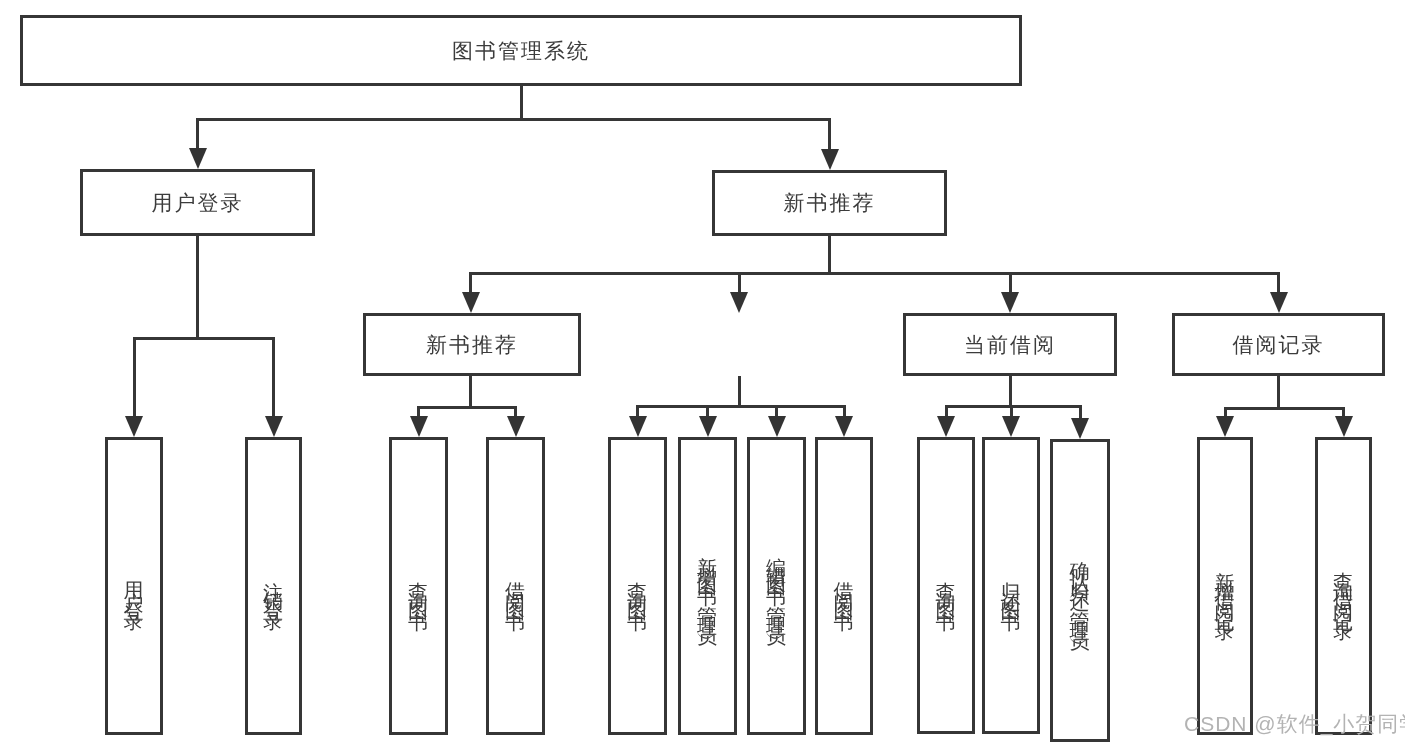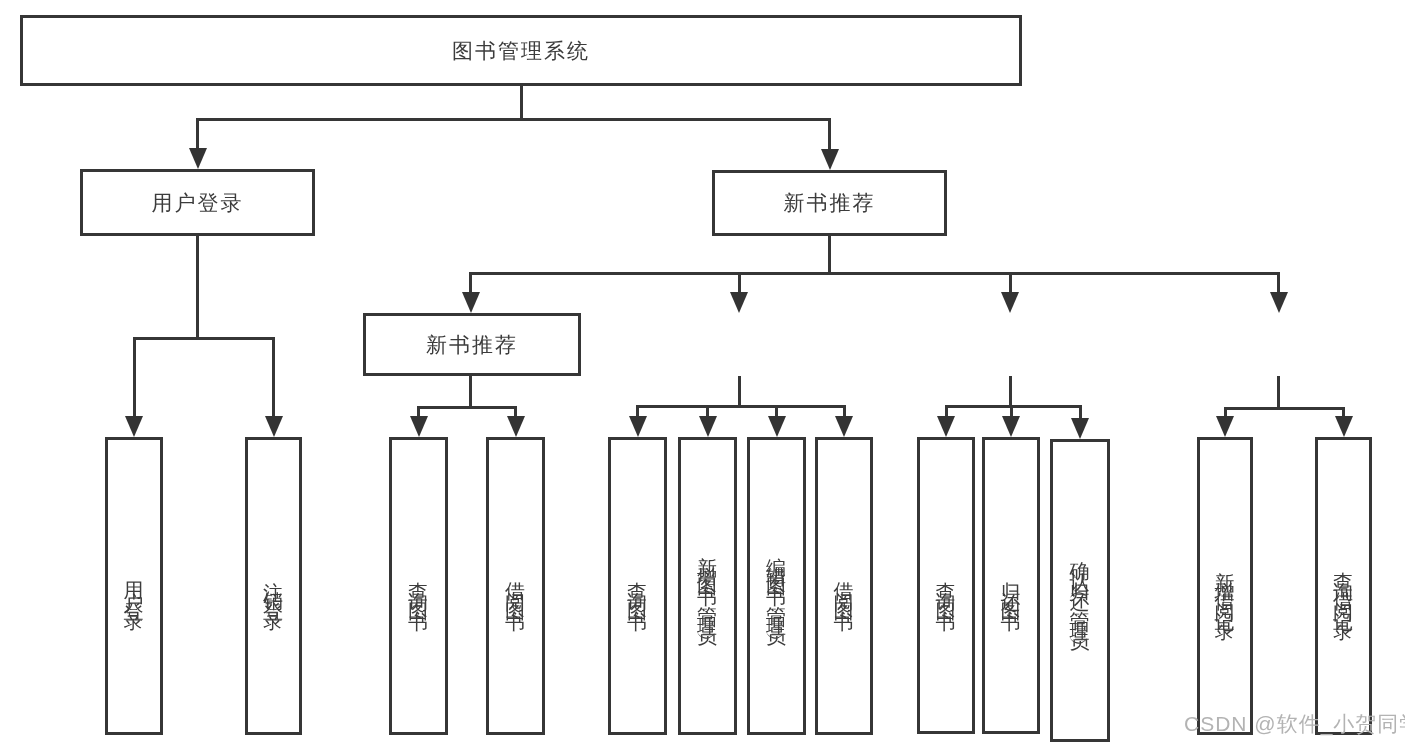--- a/index.html
+++ b/index.html
@@ -125,20 +125,26 @@
       </div>
       <div class="node h" style="left: 80px; top: 169px; width: 235px; height: 67px;">
         <span>用户登录</span>
       </div>
       <div class="node h" style="left: 712px; top: 170px; width: 235px; height: 66px;">
         <span>新书推荐</span>
       </div>
       <div class="node h" style="left: 363px; top: 313px; width: 218px; height: 63px; align-items: center;">
         <span>新书推荐</span>
       </div>
+      <div class="node h" style="left: 903px; top: 313px; width: 214px; height: 63px;">
+        <span>当前借阅</span>
+      </div>
+      <div class="node h" style="left: 1172px; top: 313px; width: 213px; height: 63px;">
+        <span>借阅记录</span>
+      </div>
       <div class="node v" style="left: 105px; top: 437px; width: 58px; height: 298px;">
         <span>用户登录</span>
       </div>
       <div class="node v" style="left: 245px; top: 437px; width: 57px; height: 298px;">
         <span>注销登录</span>
       </div>
       <div class="node v" style="left: 389px; top: 437px; width: 59px; height: 298px;">
         <span>查询图书</span>
       </div>
       <div class="node v" style="left: 486px; top: 437px; width: 59px; height: 298px;">

